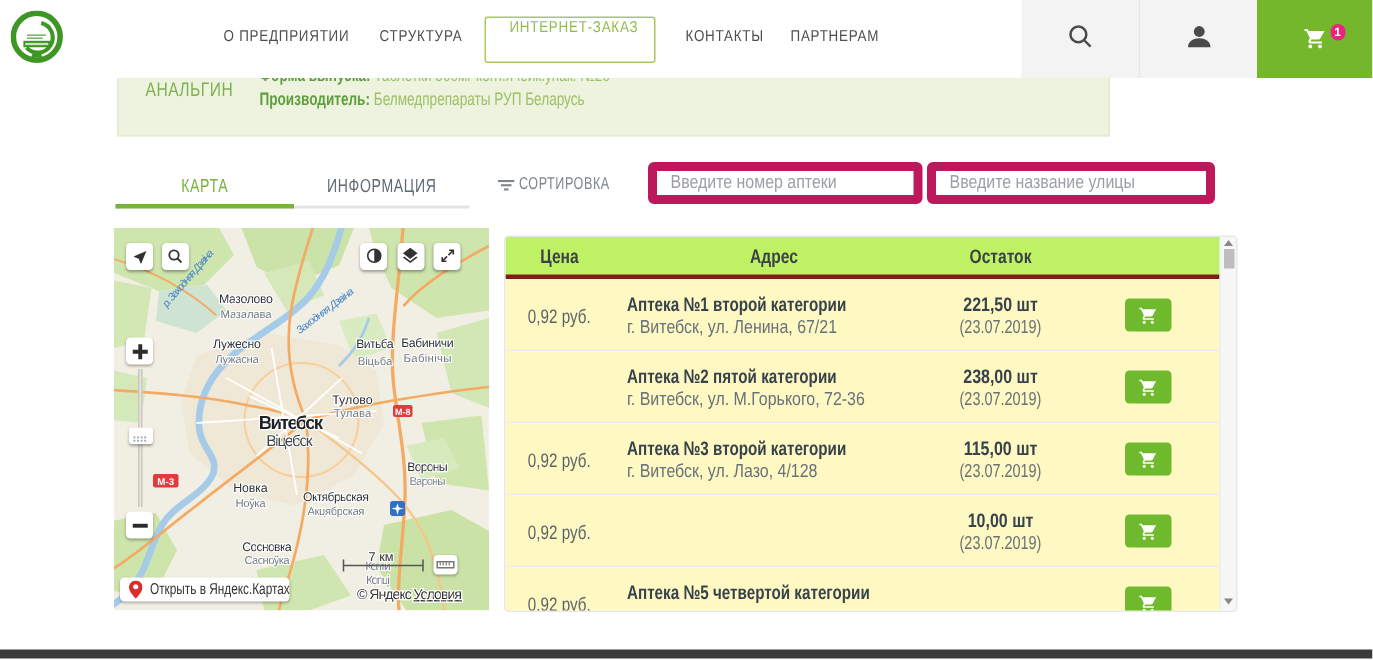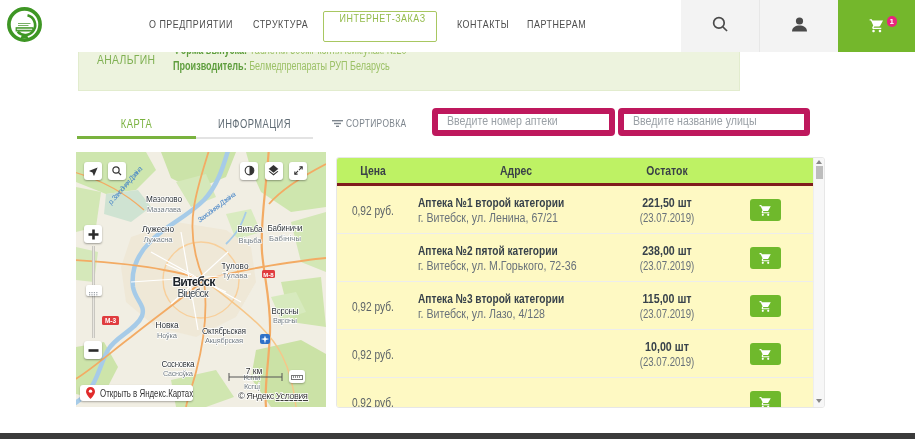--- a/index.html
+++ b/index.html
@@ -340,20 +340,23 @@
     <div class="buy">
         <svg width="13" height="13" viewBox="0 0 24 24">
           <path fill="#fff" d="M7 18c-1.1 0-1.99.9-1.99 2S5.9 22 7 22s2-.9 2-2-.9-2-2-2zm10 0c-1.1 0-1.99.9-1.99 2s.89 2 1.99 2 2-.9 2-2-.9-2-2-2zm-8.9-5h7.45c.75 0 1.41-.41 1.75-1.03L21.7 4H5.21l-.94-2H1v2h2l3.6 7.59-1.35 2.45c-.16.28-.25.61-.25.96 0 1.1.9 2 2 2h12v-2H7.42c-.13 0-.25-.11-.25-.25l.03-.12.9-1.63z"></path>
         </svg>
       </div>
   </div>
   <div class="row" style="top:220px;border-bottom:none">
     <div class="price">
         <span>0,92 руб.</span>
       </div>
+    <div class="addr">
+        <div class="nm">Аптека №5 четвертой категории</div>
+      </div>
     <div class="buy">
         <svg width="13" height="13" viewBox="0 0 24 24">
           <path fill="#fff" d="M7 18c-1.1 0-1.99.9-1.99 2S5.9 22 7 22s2-.9 2-2-.9-2-2-2zm10 0c-1.1 0-1.99.9-1.99 2s.89 2 1.99 2 2-.9 2-2-.9-2-2-2zm-8.9-5h7.45c.75 0 1.41-.41 1.75-1.03L21.7 4H5.21l-.94-2H1v2h2l3.6 7.59-1.35 2.45c-.16.28-.25.61-.25.96 0 1.1.9 2 2 2h12v-2H7.42c-.13 0-.25-.11-.25-.25l.03-.12.9-1.63z"></path>
         </svg>
       </div>
   </div>
   <div class="sbar">
     <div style="position:absolute;left:2px;top:2px;width:0;height:0;border-left:3.5px solid transparent;border-right:3.5px solid transparent;border-bottom:4px solid #888"></div>
     <div class="sthumb"></div>
     <div style="position:absolute;left:2px;bottom:4px;width:0;height:0;border-left:3.5px solid transparent;border-right:3.5px solid transparent;border-top:4px solid #888"></div>

